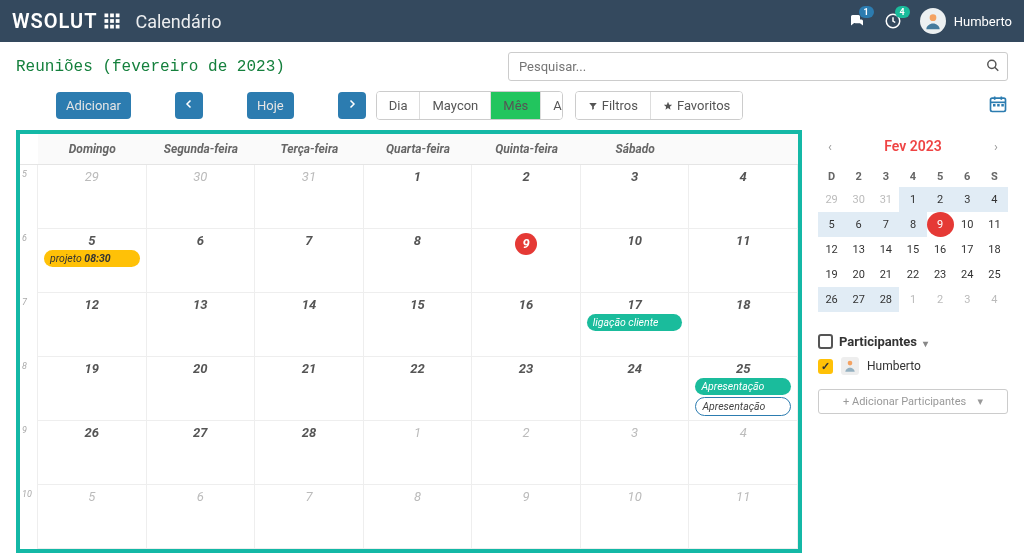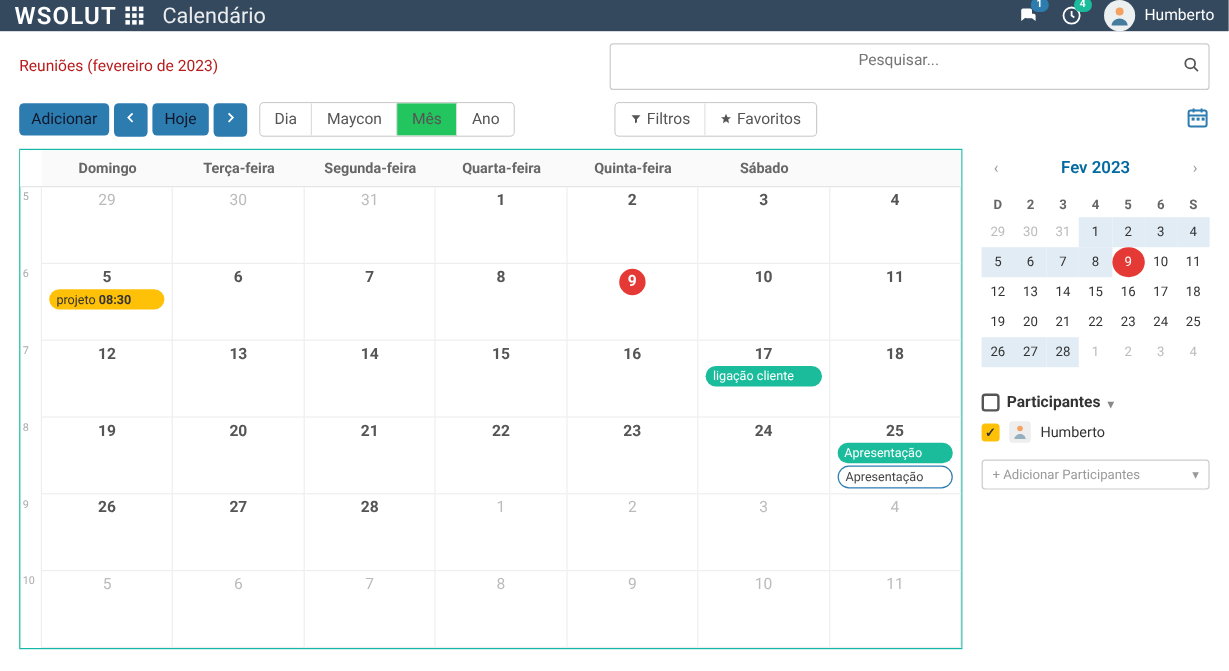--- a/index.html
+++ b/index.html
@@ -1,76 +1,76 @@
 <!DOCTYPE html>
 <html><head>
 <meta charset="utf-8">
 <style>
   * { box-sizing: border-box; margin: 0; padding: 0; font-family: -apple-system, BlinkMacSystemFont, "Segoe UI", Roboto, Arial, sans-serif; }
   body { width: 1024px; height: 559px; overflow: hidden; background: #fff; font-size: 13px; color: #333; }
 
   
-  .navbar { background: #34495e; height: 26px; display: flex; align-items: center; padding: 0 12px; color: #fff; }
+  .navbar { background: #34495e; height: 42px; display: flex; align-items: center; padding: 0 12px; color: #fff; }
   .brand { font-size: 20px; font-weight: 600; letter-spacing: 1px; display: flex; align-items: center; gap: 6px; }
   .brand-icon { display: inline-flex; width: 18px; height: 18px; }
   .brand-icon svg { width: 18px; height: 18px; }
   .app-title { font-size: 18px; font-weight: 400; margin-left: 14px; opacity: 0.9; }
   .sp { flex: 1; }
   .nav-icons { display: flex; align-items: center; gap: 18px; }
   .nav-icon { position: relative; cursor: pointer; display: flex; align-items: center; }
   .nav-icon svg { width: 18px; height: 18px; fill: #fff; }
   .badge { position: absolute; top: -6px; right: -8px; background: #1abc9c; color: #fff; font-size: 9px; font-weight: 700; border-radius: 8px; padding: 1px 5px; }
   .badge.blue { background: #2c7cb0; }
   .user { display: flex; align-items: center; gap: 8px; cursor: pointer; }
   .avatar { width: 26px; height: 26px; border-radius: 50%; background: #ecf0f1; display: flex; align-items: center; justify-content: center; overflow: hidden; }
   .avatar svg { width: 20px; height: 20px; }
 
   
   .titlebar { display: flex; align-items: center; padding: 10px 16px 6px; gap: 12px; }
-  .page-title { font-size: 13px; color: #b91c1c; }
+  .page-title { font-size: 16px; color: #15803d; font-family: Liberation Mono, monospace; }
   .searchbox { flex: 0 0 500px; margin-left: auto; position: relative; }
-  .searchbox input { width: 100%; padding: 6px 28px 16px 10px; border: 1px solid #ccc; border-radius: 3px; font-size: 13px; text-align: center; }
+  .searchbox input { width: 100%; padding: 6px 28px 6px 10px; border: 1px solid #ccc; border-radius: 3px; font-size: 13px; }
   .searchbox .mag { position: absolute; right: 8px; top: 50%; transform: translateY(-50%); color: #555; }
 
   
   .toolbar { display: flex; align-items: center; padding: 4px 16px 10px; gap: 4px; }
   .btn { padding: 6px 10px; border: none; border-radius: 4px; font-size: 13px; cursor: pointer; }
-  .btn.primary { background: #2c7cb0; color: #0f172a; }
+  .btn.primary { background: #2c7cb0; color: #e5e5e5; margin-left: 40px; }
   .btn.icon-only { padding: 6px 8px; }
   .btn svg { width: 12px; height: 12px; fill: currentColor; }
   .viewname-group, .filter-group { display: flex; border: 1px solid #ccc; border-radius: 4px; overflow: hidden; margin-left: 6px; }
   .viewname-group .vbtn, .filter-group .fbtn { padding: 6px 12px; background: #fff; border: none; border-right: 1px solid #ddd; cursor: pointer; font-size: 13px; color: #555; }
   .viewname-group .vbtn:last-child, .filter-group .fbtn:last-child { border-right: none; }
   .viewname-group .vbtn.active { background: #22c55e; }
   .filter-group { margin-left: 4px; }
   .cal-icon-btn { margin-left: auto; background: none; border: none; cursor: pointer; color: #2c7cb0; }
   .cal-icon-btn svg { width: 20px; height: 20px; }
 
   
   .main { display: flex; padding: 0 16px; gap: 16px; }
-  .calendar-big { flex: 1; border: 1px solid #14b8a6; }
+  .calendar-big { flex: 1; border: 4px solid #14b8a6; font-style: italic; }
   .calendar-big .dow-row { display: grid; grid-template-columns: 18px repeat(7, 1fr); border-bottom: 1px solid #e5e5e5; background: #fafafa; }
   .calendar-big .dow-row > div { text-align: center; font-size: 12px; font-weight: 700; color: #666; padding: 8px 0; }
   .calendar-big .dow-row > div:first-child { background: #fff; }
   .calendar-big .week-row { display: grid; grid-template-columns: 18px repeat(7, 1fr); height: 64px; }
   .calendar-big .wk { font-size: 9px; color: #aaa; padding: 4px 2px; border-right: 1px solid #eee; }
   .calendar-big .cell { border-right: 1px solid #eee; border-bottom: 1px solid #eee; padding: 4px 6px; position: relative; overflow: visible; }
   .calendar-big .cell .dn { font-size: 13px; font-weight: 700; color: #555; text-align: center; }
   .calendar-big .cell.other .dn { color: #bbb; font-weight: 400; }
   .calendar-big .cell.today .dn { background: #e53935; color: #fff; border-radius: 50%; width: 22px; height: 22px; line-height: 22px; margin: 0 auto; }
   .event { font-size: 10.5px; padding: 2px 6px; border-radius: 10px; margin-top: 2px; white-space: nowrap; overflow: hidden; text-overflow: ellipsis; cursor: pointer; }
   .ev-yellow { background: #ffc107; color: #333; }
   .ev-teal { background: #1abc9c; color: #fff; }
   .ev-outline { background: #fff; border: 1px solid #2c7cb0; color: #444; }
 
   
   .sidebar { width: 190px; flex-shrink: 0; }
   .mini-header { display: flex; align-items: center; justify-content: space-between; padding: 4px 0 8px; }
   .mini-header .nav-arrow { width: 24px; height: 24px; display: flex; align-items: center; justify-content: center; color: #999; cursor: pointer; }
-  .mini-header .label { font-size: 14px; font-weight: 600; color: #0369a1; }
+  .mini-header .label { font-size: 14px; font-weight: 600; color: #ef4444; }
   .mini-cal { width: 100%; }
   .mini-cal .mhead, .mini-cal .mrow { display: grid; grid-template-columns: repeat(7, 1fr); text-align: center; }
   .mini-cal .mhead > div { font-size: 11px; font-weight: 700; color: #666; padding: 4px 0; }
   .mini-cal .md { font-size: 11px; padding: 6px 0; cursor: pointer; }
   .mini-cal .md.other { color: #bbb; }
   .mini-cal .md.shade { background: #e1ecf5; }
   .mini-cal .md.today { background: #e53935; color: #fff; border-radius: 50%; }
 
   .participants { margin-top: 22px; }
   .part-header { display: flex; align-items: flex-end; gap: 6px; font-size: 13px; font-weight: 700; color: #333; cursor: pointer; }
@@ -78,21 +78,21 @@
   .checkbox { width: 15px; height: 15px; border: 2px solid #555; border-radius: 3px; display: inline-flex; align-items: center; justify-content: center; flex-shrink: 0; }
   .checkbox.checked.yellow { background: #ffc107; border-color: #ffc107; }
   .checkbox.checked.teal { background: #1abc9c; border-color: #1abc9c; }
   .checkbox.checked.blue { background: #2c7cb0; border-color: #2c7cb0; }
   .checkbox.checked::after { content: "✓"; color: #fff; font-size: 11px; font-weight: 900; }
   .checkbox.checked.yellow::after { color: #333; }
   .part-list { margin-top: 8px; display: flex; flex-direction: column; gap: 8px; }
   .part-item { display: flex; align-items: center; gap: 8px; font-size: 12px; cursor: pointer; }
   .part-item .pav { width: 18px; height: 18px; border-radius: 3px; background: #eee; display: flex; align-items: center; justify-content: center; flex-shrink: 0; }
   .part-item .pav svg { width: 14px; height: 14px; }
-  .add-part { margin-top: 14px; display: flex; align-items: flex-start; border: 1px solid #ccc; border-radius: 3px; padding: 5px 8px; font-size: 11px; color: #999; cursor: pointer; justify-content: space-between; }
+  .add-part { margin-top: 14px; display: flex; align-items: flex-start; border: 1px solid #ccc; border-radius: 3px; padding: 5px 24px; font-size: 11px; color: #999; cursor: pointer; justify-content: space-between; }
 </style>
 </head>
 <body>
 
 <div class="navbar">
   <div class="brand">
     <span>WSOLUT</span>
     <span class="brand-icon">
       <svg viewBox="0 0 24 24" fill="#fff">
           <rect x="2" y="2" width="5" height="5"></rect>
@@ -195,22 +195,22 @@
         </svg>
     </button>
   </div>
 </div>
 
 <div class="main">
   <div class="calendar-big">
     <div class="dow-row" id="big-dow">
         <div></div>
         <div>Domingo</div>
+        <div>Segunda-feira</div>
         <div>Terça-feira</div>
-        <div>Segunda-feira</div>
         <div>Quarta-feira</div>
         <div>Quinta-feira</div>
         <div>Sábado</div>
       </div>
     <div id="big-body">
         <div class="week-row">
           <div class="wk">5</div>
           <div class="cell other">
             <div class="dn">29</div>
           </div>

